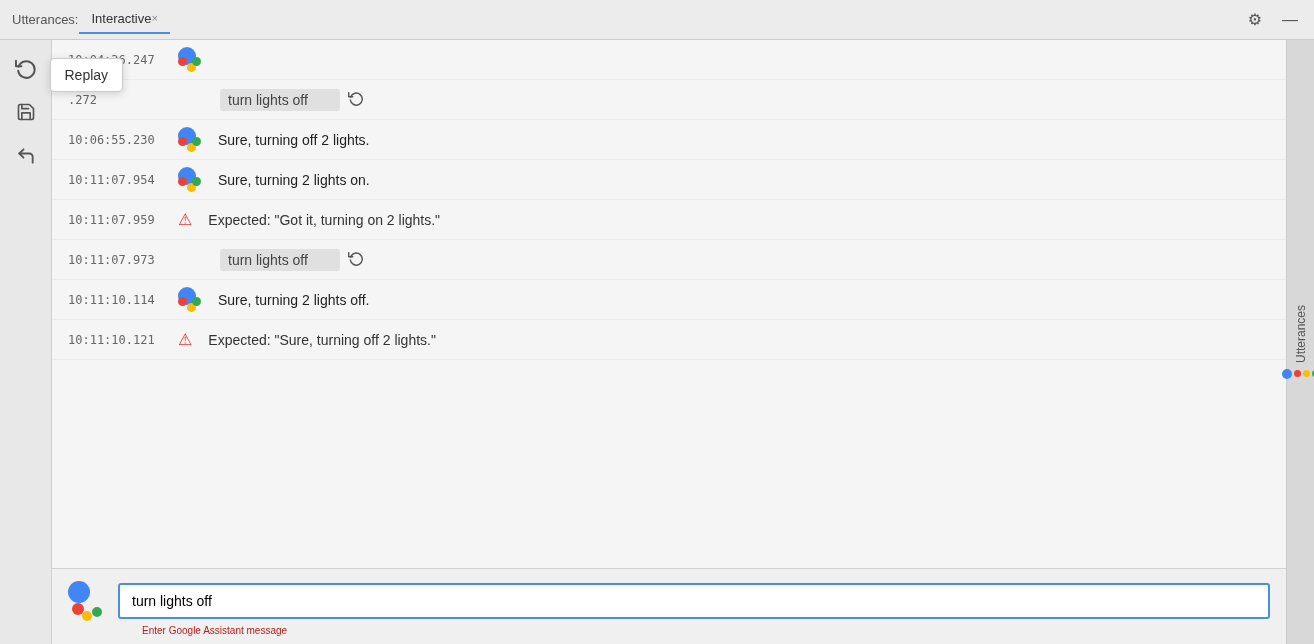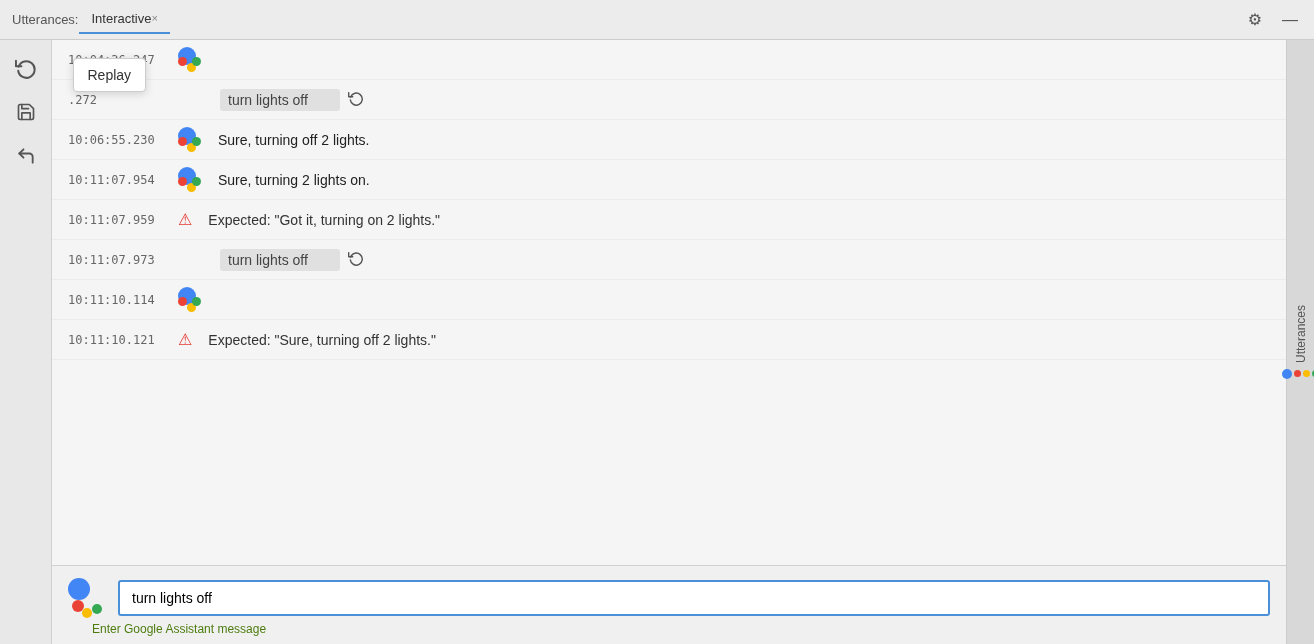--- a/index.html
+++ b/index.html
@@ -115,21 +115,20 @@
       background: white;
       border: 1px solid #ccc;
       border-radius: 4px;
       padding: 8px 14px;
       font-size: 14px;
       font-weight: 500;
       color: #333;
       white-space: nowrap;
       z-index: 100;
       box-shadow: 0 2px 8px rgba(0,0,0,0.15);
-      margin-left: 23px;
     }
 
     
     .conversation {
       flex: 1;
       background: #f5f5f5;
       overflow-y: auto;
       padding: 0;
       display: flex;
       flex-direction: column;
@@ -289,24 +288,24 @@
       flex: 1;
       padding: 8px 12px;
       border: 2px solid #4a90d9;
       border-radius: 3px;
       font-size: 14px;
       outline: none;
       background: white;
     }
 
     .input-hint {
-      font-size: 12px;
-      color: #4d7c0f;
+      font-size: 10px;
+      color: #b91c1c;
       margin-top: 4px;
-      margin-left: 24px;
+      margin-left: 74px;
     }
 
     
     .right-sidebar {
       width: 28px;
       background: #d8d8d8;
       border-left: 1px solid #ccc;
       display: flex;
       align-items: center;
       justify-content: center;
@@ -468,20 +467,21 @@
         <div class="conv-row">
           <span class="timestamp">10:11:10.114</span>
           <div class="avatar-assistant">
             <div style="position:relative;width:26px;height:26px;margin-right:4px;">
               <div style="position:absolute;top:0;left:0;width:18px;height:18px;background:#4285f4;border-radius:50%;"></div>
               <div style="position:absolute;top:10px;left:0;width:9px;height:9px;background:#ea4335;border-radius:50%;"></div>
               <div style="position:absolute;top:16px;left:9px;width:9px;height:9px;background:#fbbc04;border-radius:50%;"></div>
               <div style="position:absolute;top:10px;left:14px;width:9px;height:9px;background:#34a853;border-radius:50%;"></div>
             </div>
           </div>
+          <span class="message-text">Sure, turning 2 lights off.</span>
         </div>
 
         <div class="conv-row">
           <span class="timestamp">10:11:10.121</span>
           <div style="display:flex;align-items:center;gap:8px;">
             <span class="error-icon" style="color:#e53935;font-size:16px;">⚠</span>
             <span class="expected-text">Expected: "Sure, turning off 2 lights."</span>
           </div>
         </div>
 

